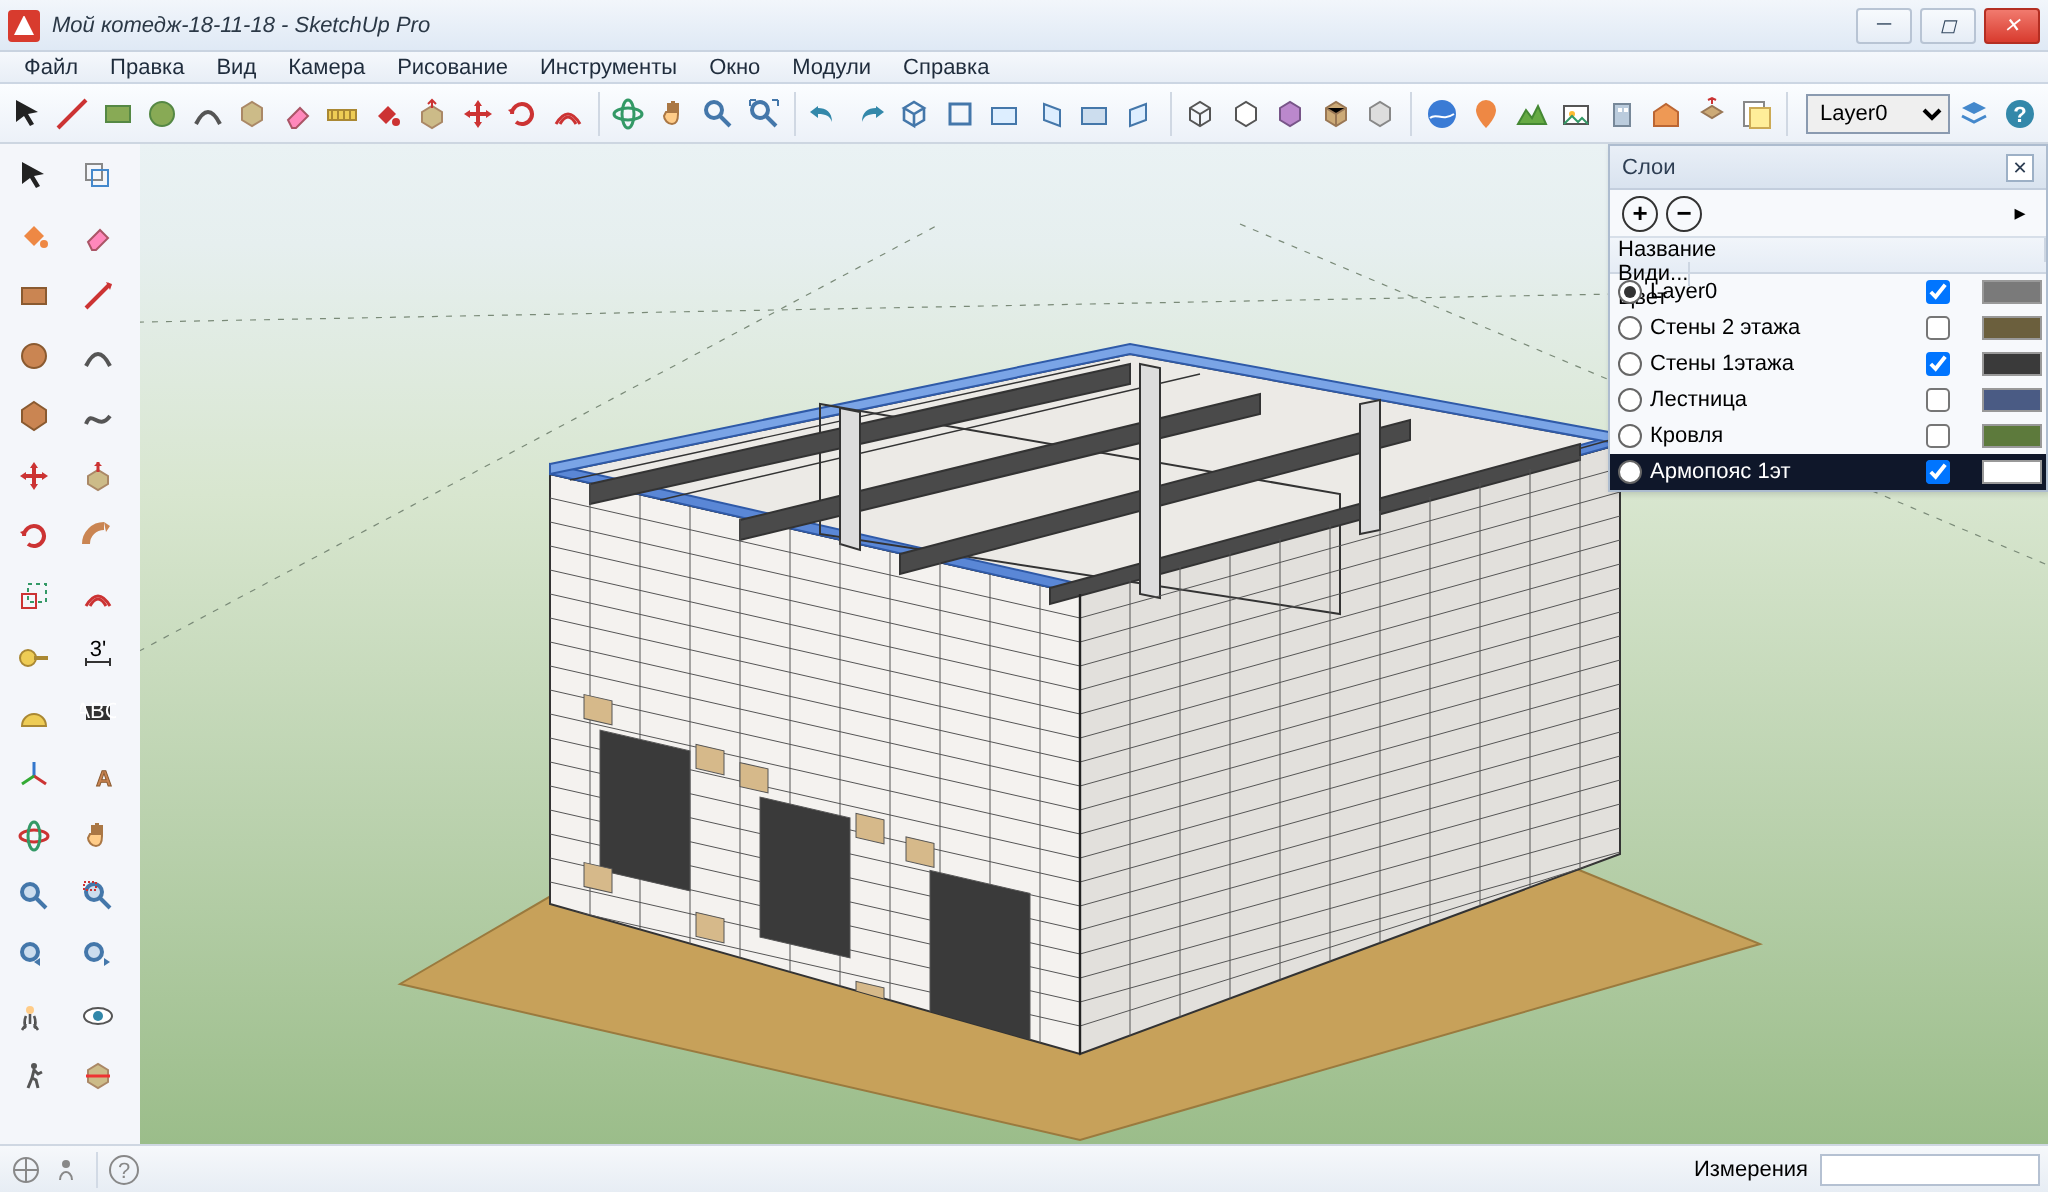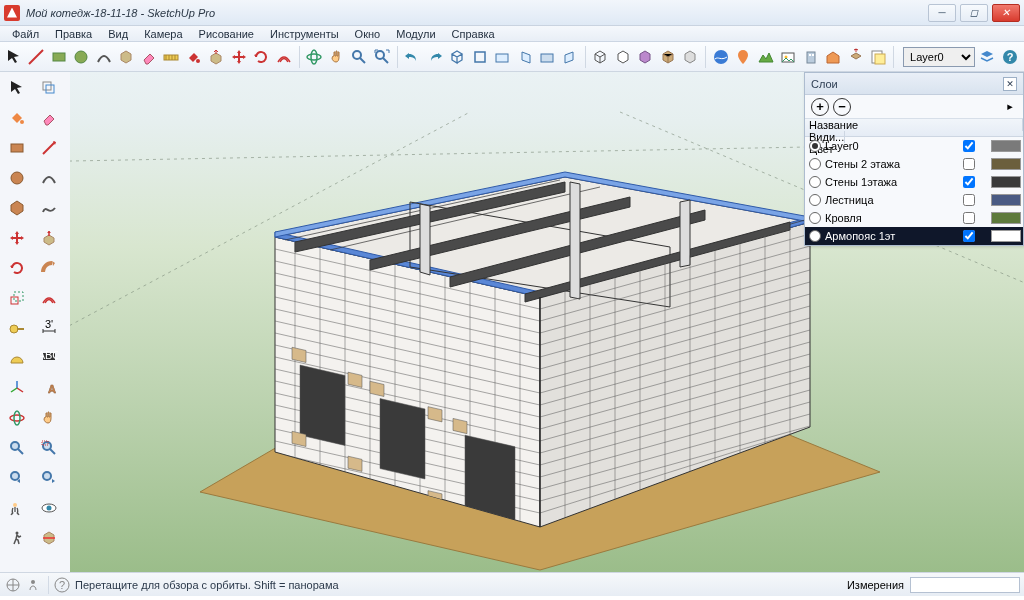--- a/index.html
+++ b/index.html
@@ -726,18 +726,17 @@
         <path d="M4 14c0-3 2-4 3-4s3 1 3 4" fill="none" stroke="#888"></path>
       </svg>
     </div>
   <div class="sb-sep"></div>
   <div class="sb-icon">
       <svg class="icon" viewBox="0 0 18 18">
         <circle cx="9" cy="9" r="7" fill="none" stroke="#888"></circle>
         <text x="9" y="13" text-anchor="middle" fill="#888" font-size="10">?</text>
       </svg>
     </div>
-  <div class="sb-text">Перетащите для обзора с орбиты. Shift = панорама</div>
   <div class="sb-m">
     <span>Измерения</span>
     <div class="sb-input"></div>
   </div>
 </div>
 
 </body></html>

